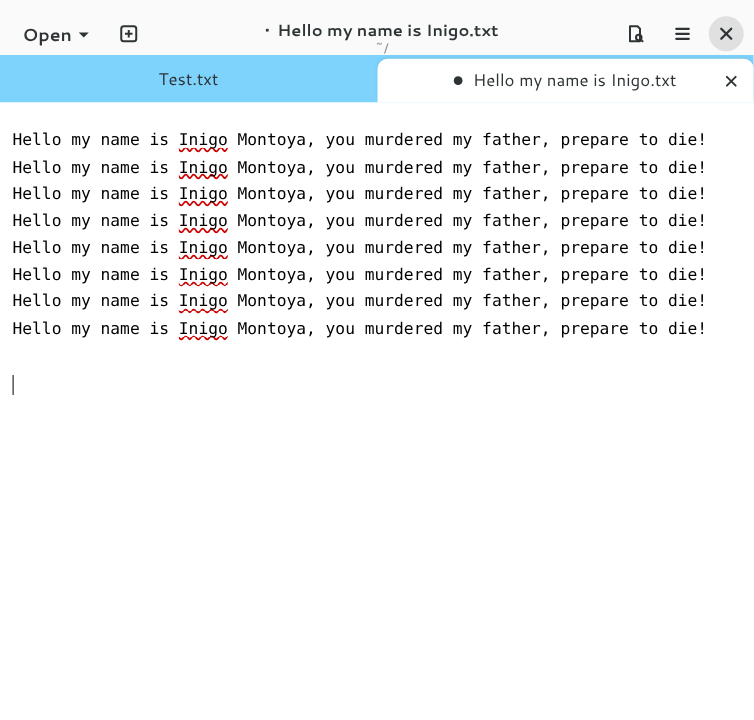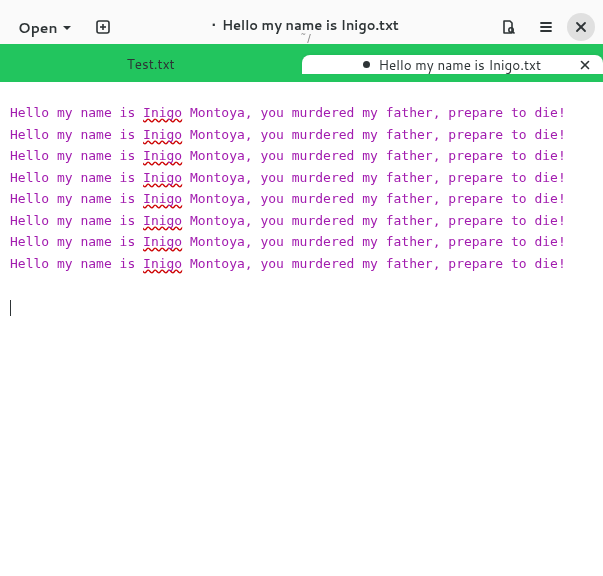--- a/index.html
+++ b/index.html
@@ -11,28 +11,28 @@
   .open-btn { display: flex; align-items: center; gap: 4px; font-size: 14px; font-weight: 700; color: #2e3436; padding: 6px 10px; border-radius: 6px; cursor: pointer; }
   .icon-btn { width: 34px; height: 34px; display: flex; align-items: center; justify-content: center; border-radius: 6px; cursor: pointer; color: #2e3436; }
   .icon-btn.close { background: #e0e0e0; border-radius: 50%; width: 28px; height: 28px; }
   .title-block { flex: 1; display: flex; flex-direction: column; align-items: center; justify-content: center; line-height: 1.1; }
   .title-row { display: flex; align-items: center; gap: 6px; font-size: 13px; font-weight: 700; color: #2e3436; }
   .title-dot { font-size: 13px; color: #2e3436; }
   .subtitle { font-size: 11px; color: #888; }
   .right-icons { display: flex; align-items: center; gap: 4px; }
 
   
-  .tabbar { height: 38px; display: flex; background: #22c55e; align-items: center; }
+  .tabbar { height: 38px; display: flex; background: #7dd3fc; }
   .tab { flex: 1; display: flex; align-items: center; justify-content: center; position: relative; font-size: 13.5px; color: #2e3436; cursor: pointer; gap: 8px; }
   .tab.active { background: #fff; border-radius: 8px 8px 0 0; box-shadow: 0 -1px 3px rgba(0,0,0,0.06); margin-top: 3px; }
   .tab .tab-close { position: absolute; right: 8px; width: 20px; height: 20px; display: flex; align-items: center; justify-content: center; border-radius: 4px; color: #555; font-size: 13px; }
   .tab .mod-dot { width: 7px; height: 7px; background: #2e3436; border-radius: 50%; display: inline-block; }
 
   
-  .editor { flex: 1; padding: 20px 10px 10px 10px; font-family: "DejaVu Sans Mono","Menlo","Consolas",monospace; font-size: 13px; line-height: 21.5px; color: #a21caf; white-space: pre; overflow: hidden; position: relative; background: #fff; }
+  .editor { flex: 1; padding: 20px 10px 10px 10px; font-family: "DejaVu Sans Mono","Menlo","Consolas",monospace; font-size: 13px; line-height: 21.5px; color: #000000; white-space: pre; overflow: hidden; position: relative; background: #fff; }
   .line {  }
   .misspell { text-decoration: underline wavy #cc0000; text-decoration-skip-ink: none; }
   .cursor { display: inline-block; width: 1px; height: 16px; background: #2e3436; vertical-align: text-bottom; margin-top: 4px; }
 
   svg { display: block; }
 </style>
 </head>
 <body>
 
 <div class="window">

